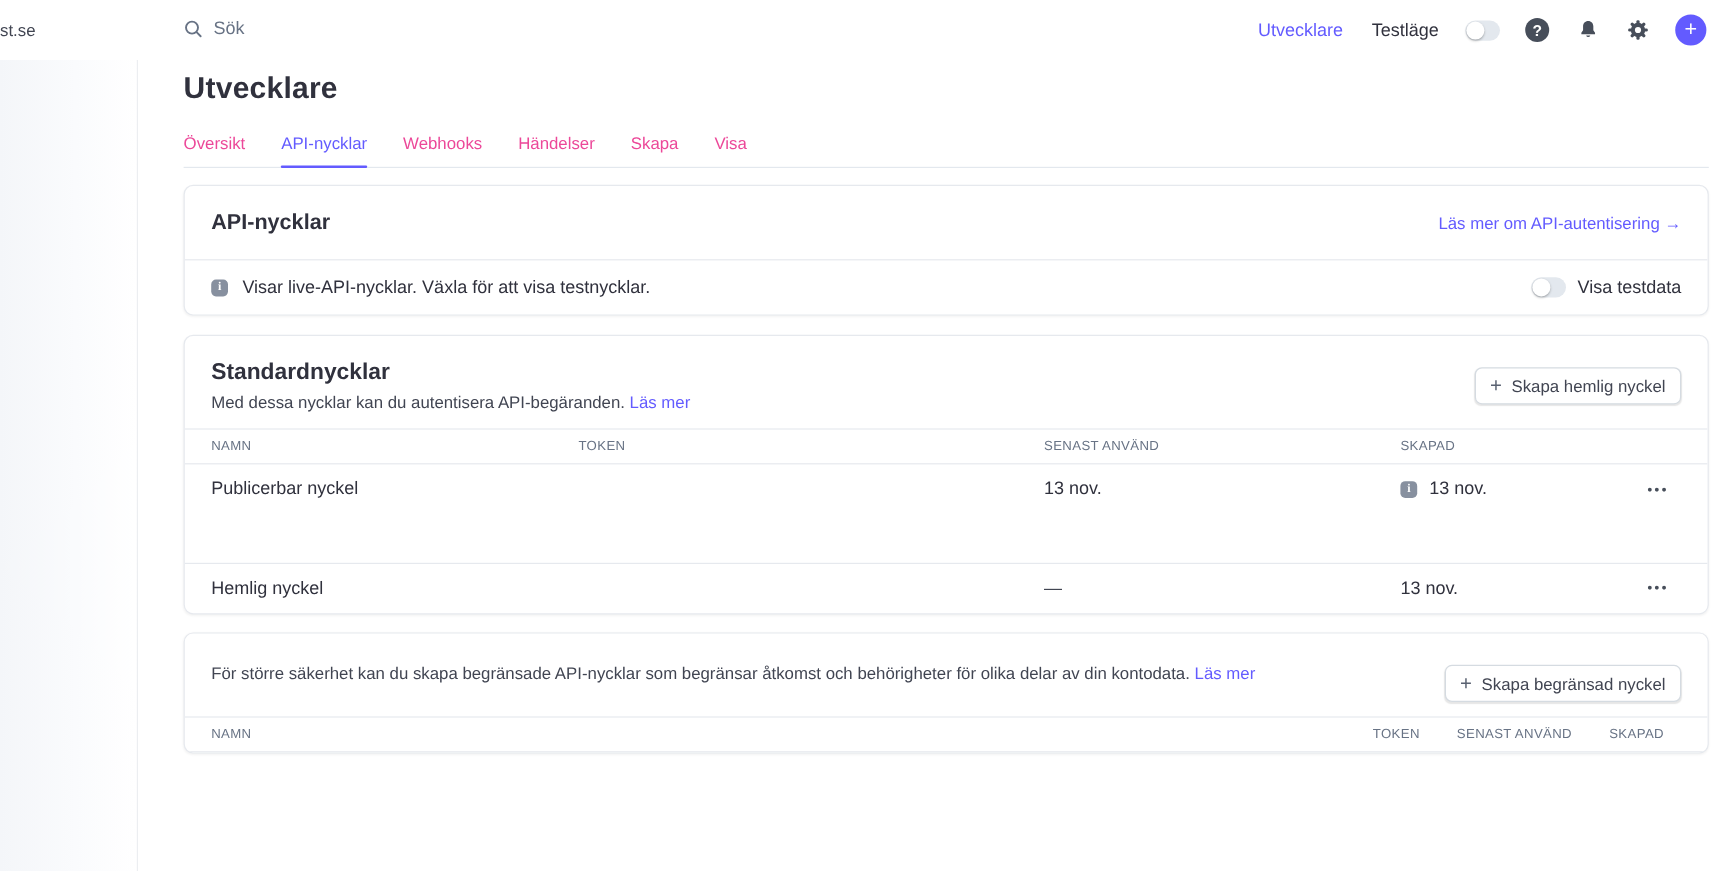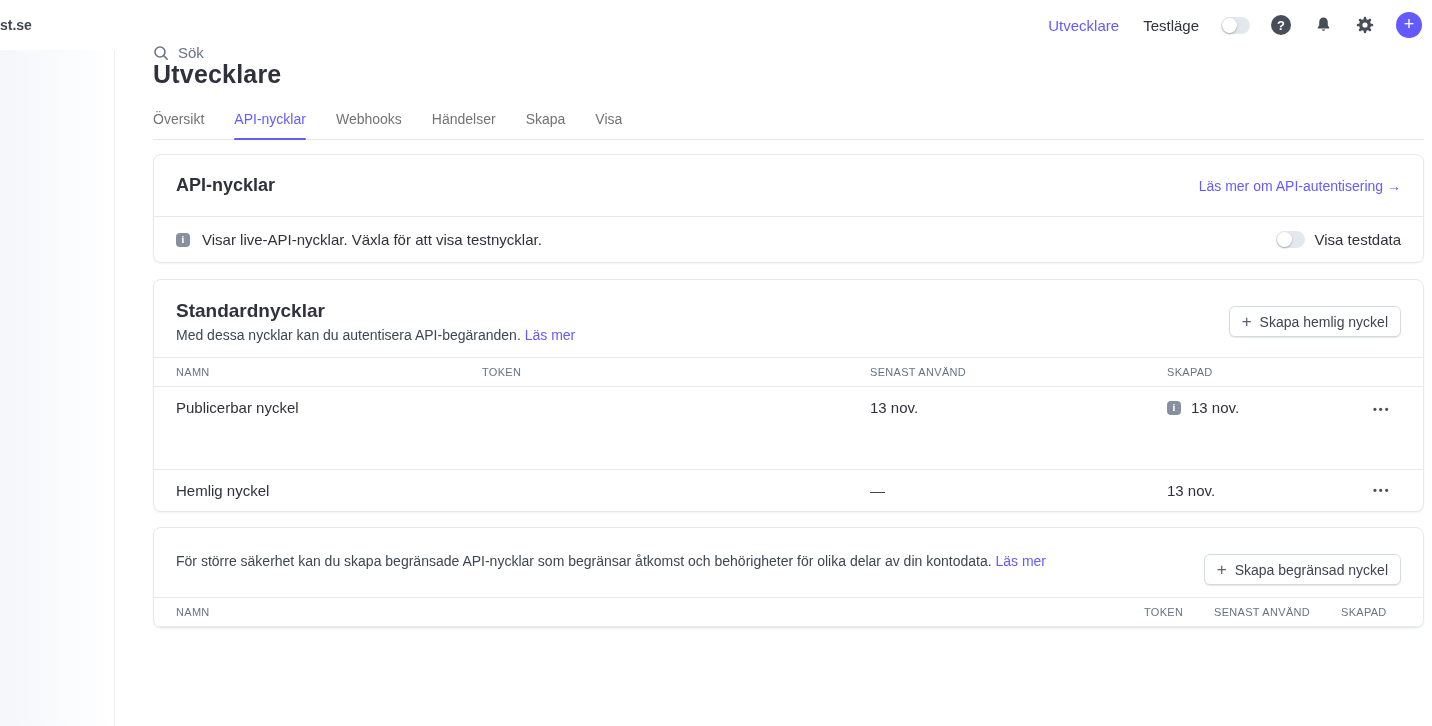--- a/index.html
+++ b/index.html
@@ -6,42 +6,42 @@
   html,body { width:1432px; height:726px; background:#ffffff; overflow:hidden;
     font-family:"Liberation Sans", sans-serif; color:#30313d; }
 
   
   .side-strip { position:absolute; left:0; top:50px; width:115px; height:676px;
     background:linear-gradient(90deg,#f4f6f9 0%,#fafbfd 55%,#ffffff 100%);
     border-right:1px solid rgba(0,0,0,0.03); }
 
   
   .topbar { position:relative; height:50px; width:100%; }
-  .account-label { position:absolute; left:0; top:17px; font-size:14px; color:#414552; font-weight:700; }
-  .search-box { position:absolute; left:153px; top:15px; display:flex; align-items:center; gap:9px; cursor:text;margin-top:29px; }
+  .account-label { position:absolute; left:0; top:17px; font-size:14px; color:#414552; font-weight:400; }
+  .search-box { position:absolute; left:153px; top:15px; display:flex; align-items:center; gap:9px; cursor:text; }
   .search-placeholder { font-size:15px; color:#687385; }
   .topbar-right { position:absolute; right:10px; top:0; height:50px; display:flex; align-items:center; gap:20px; }
   .dev-link { color:#635bff; font-size:15px; font-weight:500; cursor:pointer; }
   .testmode { display:flex; align-items:center; gap:22px; margin-left:4px; }
   .testmode-label { font-size:15px; color:#30313d; font-weight:500; }
   .toggle { width:29px; height:17px; border-radius:9px; background:#e3e8ee; position:relative; cursor:pointer; flex:0 0 auto; }
   .toggle::after { content:""; position:absolute; left:1px; top:1px; width:15px; height:15px;
     border-radius:50%; background:#ffffff; box-shadow:0 1px 2px rgba(0,0,0,.3); }
   .icon-btn { width:22px; height:22px; display:flex; align-items:center; justify-content:center; cursor:pointer; }
   .help-circle { width:20px; height:20px; border-radius:50%; background:#474e5a; color:#fff;
     font-size:13px; font-weight:700; display:flex; align-items:center; justify-content:center; }
   .plus-avatar { width:26px; height:26px; border-radius:50%; background:#635bff; color:#fff;
     display:flex; align-items:center; justify-content:center; font-size:18px; font-weight:400;
     cursor:pointer; line-height:1; padding-bottom:2px; }
 
   
   .main { position:absolute; left:153px; top:60px; width:1271px; }
   .page-title { font-size:25px; font-weight:700; color:#30313d; letter-spacing:.2px; }
   .tabs { display:flex; gap:30px; margin-top:22px; border-bottom:1px solid #e3e8ee; }
-  .tab { font-size:14px; font-weight:500; color:#737373; padding-bottom:12px; cursor:pointer; position:relative; }
+  .tab { font-size:14px; font-weight:500; color:#ec4899; padding-bottom:12px; cursor:pointer; position:relative; }
   .tab.active { color:#635bff; }
   .tab.active::after { content:""; position:absolute; left:0; right:0; bottom:-1px; height:2px; background:#635bff; border-radius:2px; }
 
   .card { border:1px solid #e6e9ee; border-radius:8px; background:#fff;
     box-shadow:0 1px 2px rgba(0,0,0,.05); margin-top:14px; overflow:hidden; }
 
   
   .card-head { display:flex; align-items:center; justify-content:space-between; padding:20px 22px; }
   .card-title { font-size:18px; font-weight:700; color:#30313d; }
   .purple-link { color:#635bff; font-size:14px; font-weight:500; cursor:pointer; }

